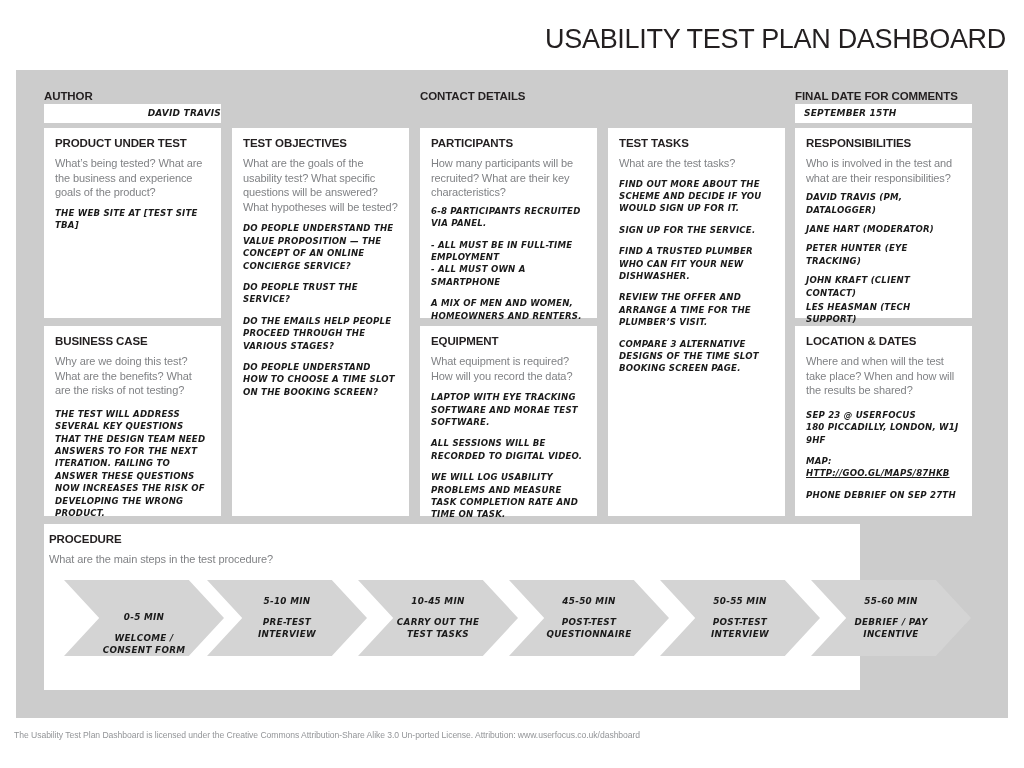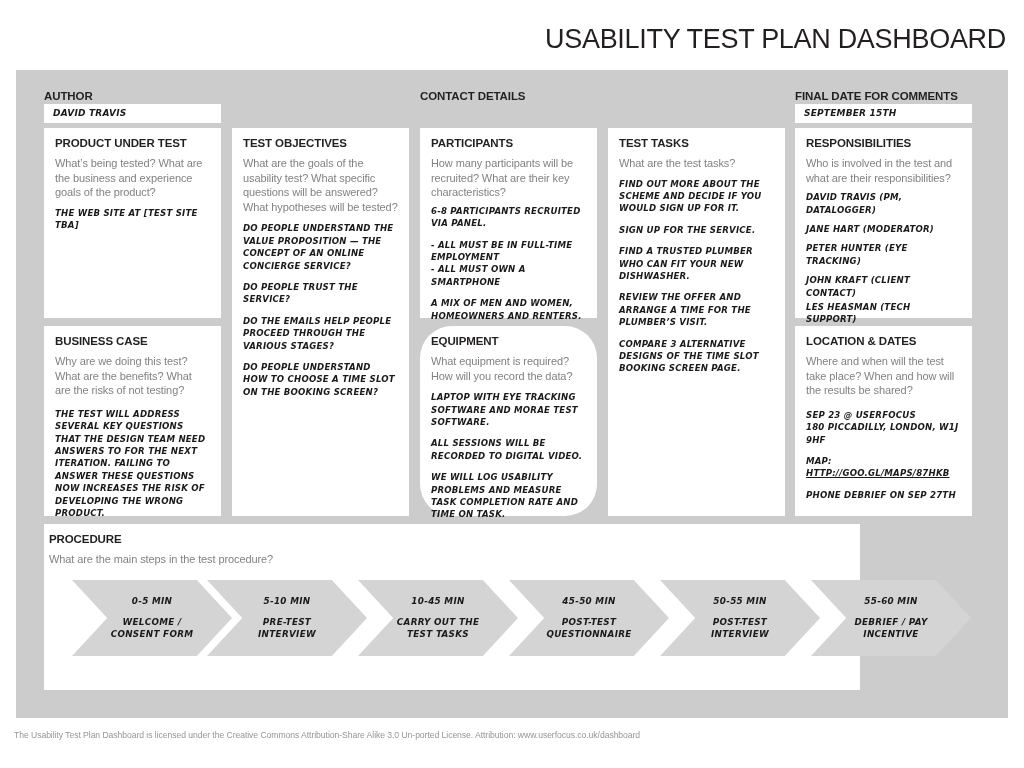--- a/index.html
+++ b/index.html
@@ -96,21 +96,21 @@
 </head>
 <body>
 
 <div class="page">
 
   <div class="title">USABILITY TEST PLAN DASHBOARD</div>
 
   <div class="board">
 
     <div class="fieldlabel" style="left:28px; top:20px;">AUTHOR</div>
-    <div class="fieldbox" style="left:28px; top:34px; width:177px; height:19px;">
+    <div class="fieldbox" style="left:28px; top:34px; width:177px; height:19px;justify-content:flex-end;">
       <span class="hand">DAVID TRAVIS</span>
     </div>
 
     <div class="fieldlabel" style="left:404px; top:20px;">CONTACT DETAILS</div>
 
     <div class="fieldlabel" style="left:779px; top:20px;">FINAL DATE FOR COMMENTS</div>
     <div class="fieldbox" style="left:779px; top:34px; width:177px; height:19px;">
       <span class="hand">SEPTEMBER 15TH</span>
     </div>
 
@@ -145,21 +145,21 @@
       <h3>PARTICIPANTS</h3>
       <div class="prompt">How many participants will be recruited? What are their key characteristics?</div>
       <div class="hand" style="margin-top:5px;">
           <p>6-8 PARTICIPANTS RECRUITED VIA PANEL.</p>
           <p class="tight">- ALL MUST BE IN FULL-TIME EMPLOYMENT</p>
           <p class="tight">- ALL MUST OWN A SMARTPHONE</p>
           <p>A MIX OF MEN AND WOMEN, HOMEOWNERS AND RENTERS.</p>
         </div>
     </div>
 
-    <div class="card" style="left:404px; top:256px; width:177px; height:190px;border-radius:32px;">
+    <div class="card" style="left:404px; top:256px; width:177px; height:190px;">
       <h3>EQUIPMENT</h3>
       <div class="prompt">What equipment is required? How will you record the data?</div>
       <div class="hand" style="margin-top:8px;">
           <p>LAPTOP WITH EYE TRACKING SOFTWARE AND MORAE TEST SOFTWARE.</p>
           <p>ALL SESSIONS WILL BE RECORDED TO DIGITAL VIDEO.</p>
           <p>WE WILL LOG USABILITY PROBLEMS AND MEASURE TASK COMPLETION RATE AND TIME ON TASK.</p>
         </div>
     </div>
 
     <div class="card" style="left:592px; top:58px; width:177px; height:388px;">
@@ -197,21 +197,21 @@
         </p>
         <p><span>MAP: </span><span class="u">HTTP://GOO.GL/MAPS/87HKB</span></p>
         <p>PHONE DEBRIEF ON SEP 27TH</p>
       </div>
     </div>
 
     <div class="card" style="left:28px; top:454px; width:816px; height:166px; padding:9px 5px;">
       <h3>PROCEDURE</h3>
       <div class="prompt">What are the main steps in the test procedure?</div>
       <div class="proc-row">
-          <div class="chev" style="left: 16px;">
+          <div class="chev" style="left: 8px; justify-content: flex-end;">
             <div class="t">0-5 MIN</div>
             <div class="d">WELCOME /<br>CONSENT FORM</div>
           </div>
           <div class="chev" style="left: 151px;">
             <div class="t">5-10 MIN</div>
             <div class="d">PRE-TEST<br>INTERVIEW</div>
           </div>
           <div class="chev" style="left: 302px;">
             <div class="t">10-45 MIN</div>
             <div class="d">CARRY OUT THE<br>TEST TASKS</div>

